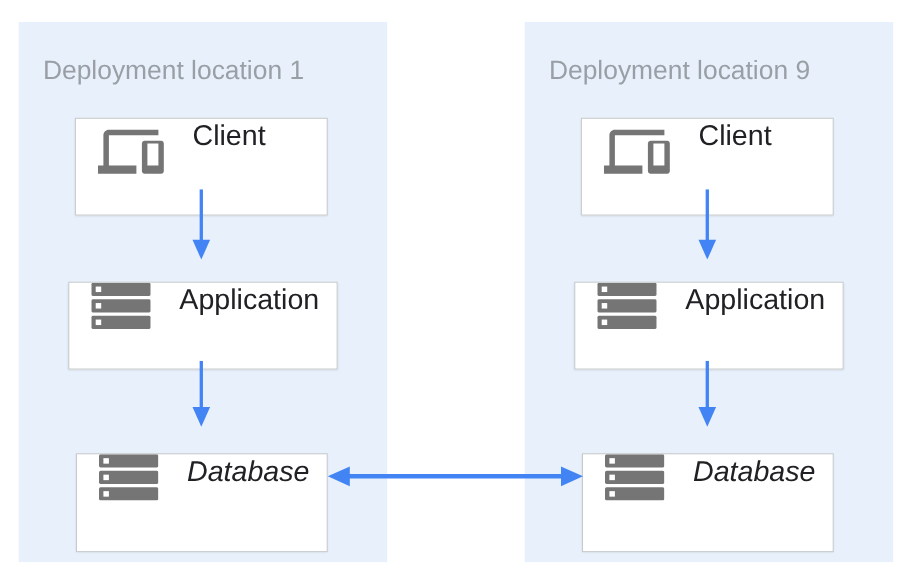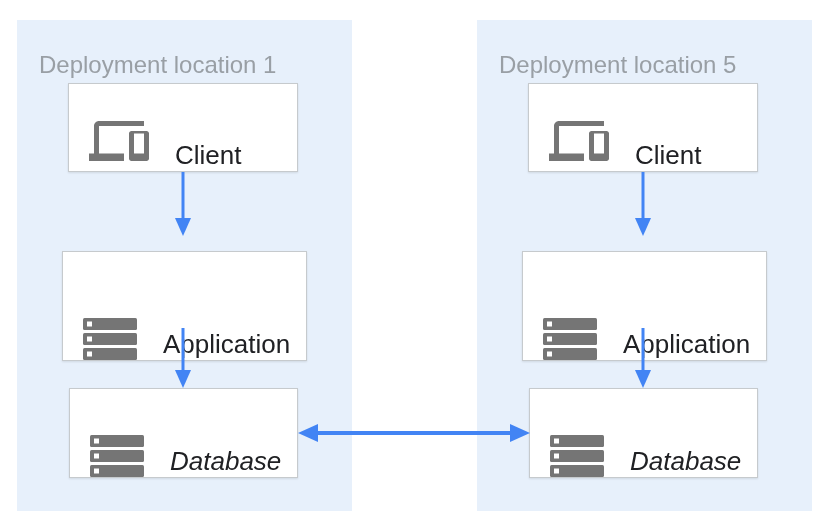--- a/index.html
+++ b/index.html
@@ -33,26 +33,27 @@
     color: #999FA5;
     white-space: nowrap;
   }
   .node {
     position: absolute;
     box-sizing: border-box;
     background: #ffffff;
     border: 1px solid #C6CACD;
     box-shadow: 0 1px 2px rgba(0,0,0,0.10);
     display: flex;
-    align-items: flex-end;
+    align-items: flex-start;
     padding-left: 20px;
     gap: 26px;
+    margin-top: 24px;
   }
   .node-client      { left: 51px; top: 63px;  width: 230px; height: 89px; }
-  .node-application { left: 45px; top: 231px; width: 245px; height: 110px; }
+  .node-application { left: 45px; top: 212px; width: 245px; height: 80px; }
   .node-database    { left: 52px; top: 368px; width: 229px; height: 90px; font-style: italic; }
   .node-label {
     font-size: 26px;
     color: #202124;
     white-space: nowrap;
   }
   .icon { display: block; line-height: 0; }
   .v-arrow {
     position: absolute;
     left: 157px;
@@ -129,21 +130,21 @@
             <rect x="4" y="18.5" width="5" height="5"></rect>
             <rect x="4" y="33.5" width="5" height="5"></rect>
           </g>
         </svg>
       </span>
       <span class="node-label">Database</span>
     </div>
   </div>
 
   <div class="panel panel-2">
-    <div class="panel-title">Deployment location 5</div>
+    <div class="panel-title">Deployment location 9</div>
 
     <div class="node node-client">
       <span class="icon">
         <svg width="60" height="60" viewBox="0 0 24 24">
           <path fill="#757575" d="M4 6h18V4H4c-1.1 0-2 .9-2 2v11H0v3h14v-3H4V6zm19 2h-6c-.55 0-1 .45-1 1v10c0 .55.45 1 1 1h6c.55 0 1-.45 1-1V9c0-.55-.45-1-1-1zm-1 9h-4v-8h4v8z"></path>
         </svg>
       </span>
       <span class="node-label">Client</span>
     </div>
 

